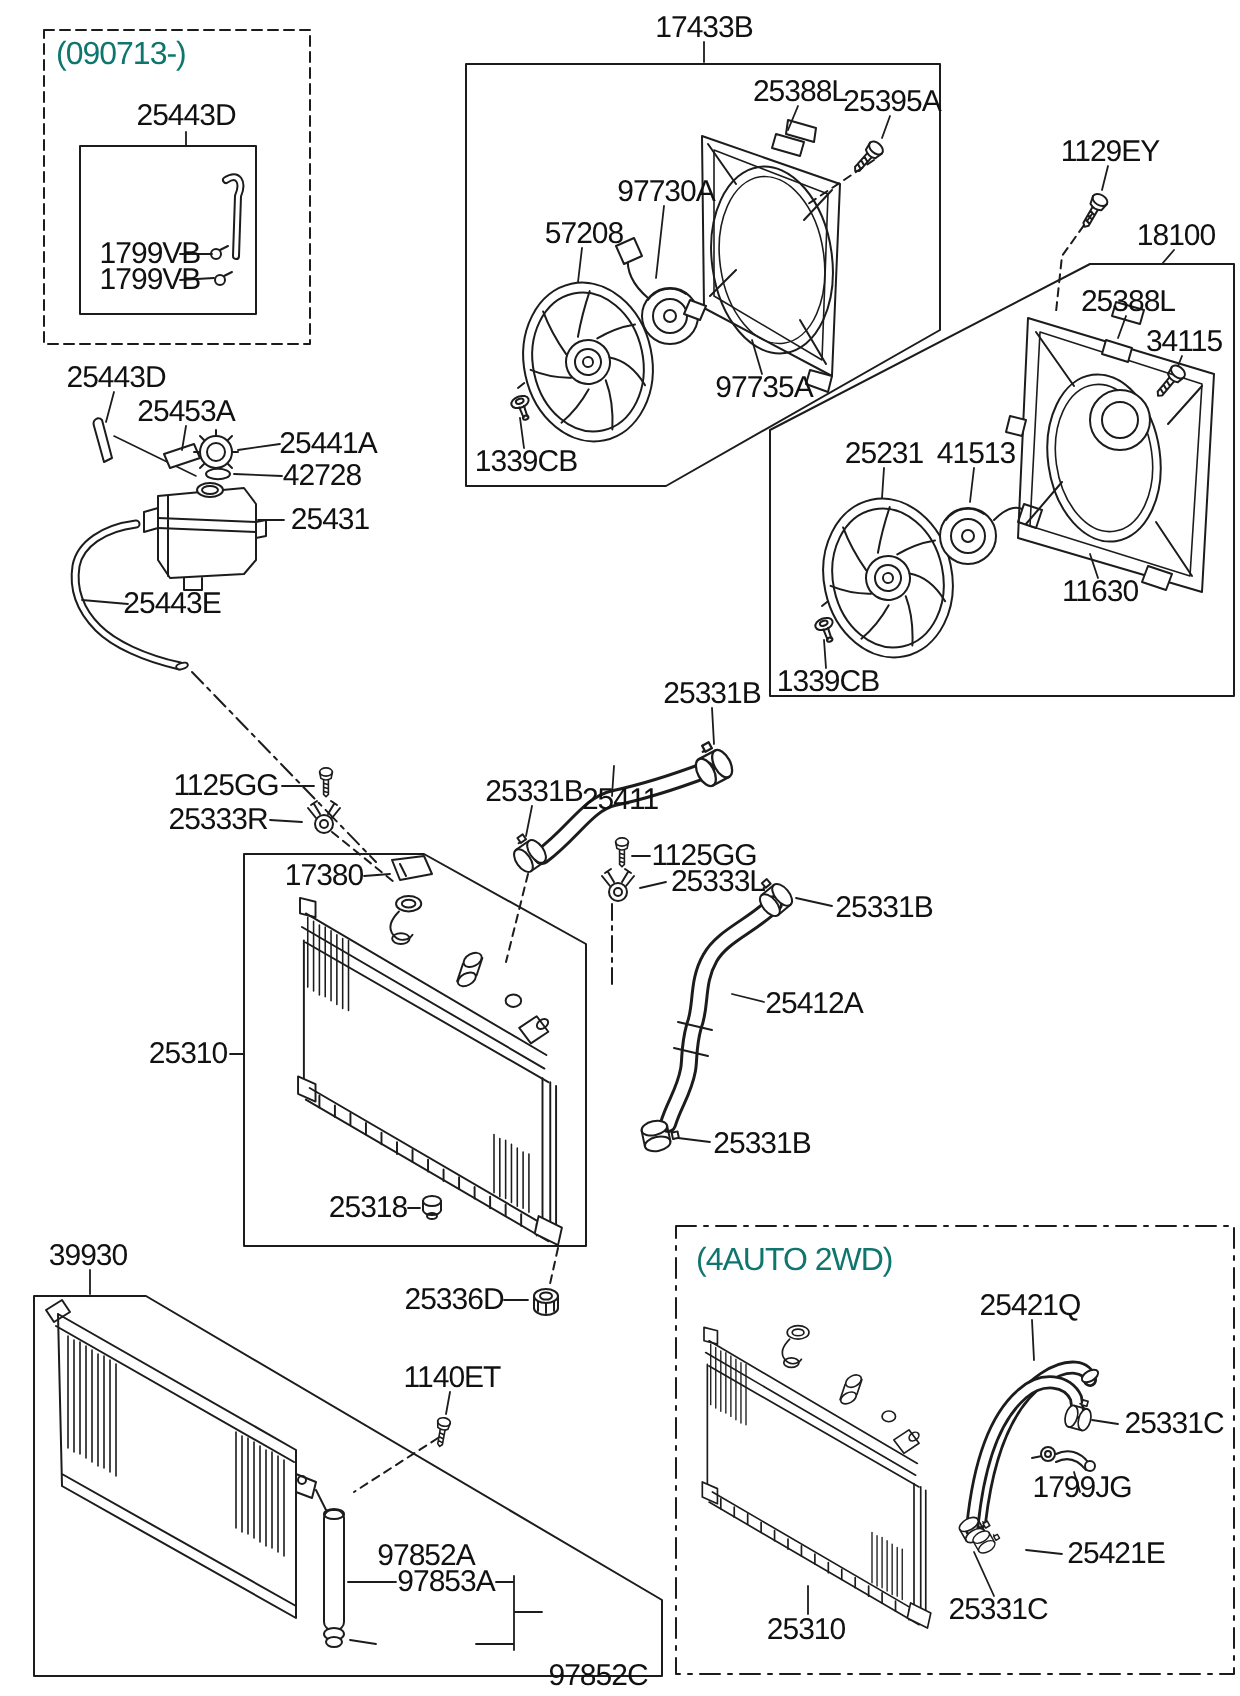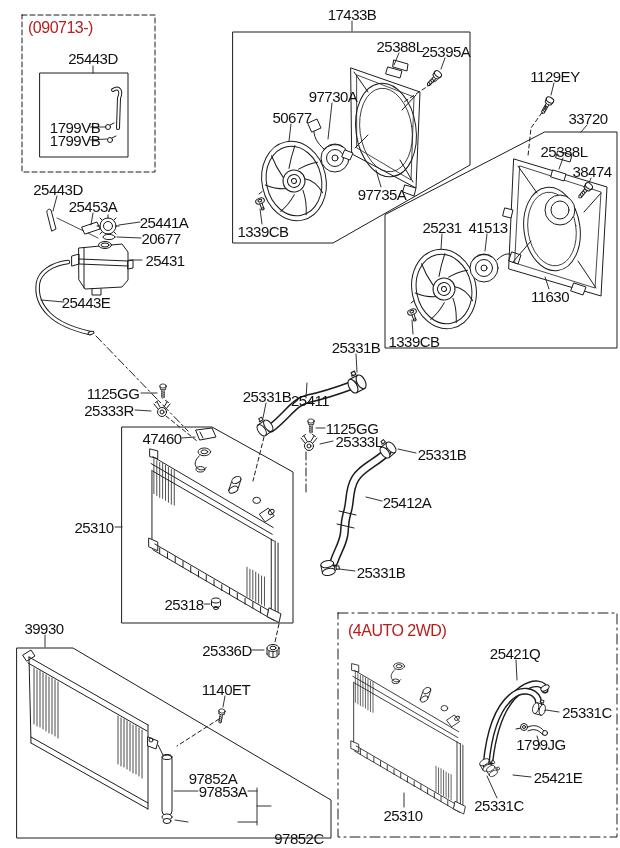--- a/index.html
+++ b/index.html
@@ -1,21 +1,21 @@
 <!DOCTYPE html>
 <html><head>
 <meta charset="utf-8">
 <style>
   html,body{margin:0;padding:0;background:#fff;}
   .stage{position:relative;width:620px;height:848px;background:#fff;overflow:hidden;
          font-family:"Liberation Sans", sans-serif;}
   .art{position:absolute;left:0;top:0;}
   .lbl{position:absolute;transform:translate(-50%,-50%);font-size:15px;letter-spacing:-0.5px;
        color:#111;white-space:nowrap;line-height:1;}
-  .note{position:absolute;font-size:16px;letter-spacing:-0.5px;color:#b91c1c;white-space:nowrap;line-height:1;}
+  .note{position:absolute;font-size:16px;letter-spacing:-0.5px;color:#0f766e;white-space:nowrap;line-height:1;}
 </style>
 </head>
 <body>
 
 <div class="stage">
 
 <svg class="art" width="620" height="848" viewBox="0 0 620 848" xmlns="http://www.w3.org/2000/svg">
   <defs>
 
     <g id="fan">
@@ -275,49 +275,49 @@
   </g>
 </svg>
 
 <div class="note" style="left:28px;top:20px">(090713-)</div>
 <div class="lbl" style="left:93px;top:58px">25443D</div>
 <div class="lbl" style="left:75px;top:127px">1799VB</div>
 <div class="lbl" style="left:75px;top:140px">1799VB</div>
 <div class="lbl" style="left:58px;top:189px">25443D</div>
 <div class="lbl" style="left:93px;top:206px">25453A</div>
 <div class="lbl" style="left:164px;top:222px">25441A</div>
-<div class="lbl" style="left:161px;top:238px">20677</div>
+<div class="lbl" style="left:161px;top:238px">42728</div>
 <div class="lbl" style="left:165px;top:260px">25431</div>
 <div class="lbl" style="left:86px;top:302px">25443E</div>
 <div class="lbl" style="left:352px;top:14px">17433B</div>
 <div class="lbl" style="left:400px;top:46px">25388L</div>
 <div class="lbl" style="left:446px;top:51px">25395A</div>
 <div class="lbl" style="left:333px;top:96px">97730A</div>
-<div class="lbl" style="left:292px;top:117px">50677</div>
+<div class="lbl" style="left:292px;top:117px">57208</div>
 <div class="lbl" style="left:382px;top:194px">97735A</div>
 <div class="lbl" style="left:263px;top:231px">1339CB</div>
 <div class="lbl" style="left:555px;top:76px">1129EY</div>
-<div class="lbl" style="left:588px;top:118px">33720</div>
+<div class="lbl" style="left:588px;top:118px">18100</div>
 <div class="lbl" style="left:564px;top:151px">25388L</div>
-<div class="lbl" style="left:592px;top:171px">38474</div>
+<div class="lbl" style="left:592px;top:171px">34115</div>
 <div class="lbl" style="left:442px;top:227px">25231</div>
 <div class="lbl" style="left:488px;top:227px">41513</div>
 <div class="lbl" style="left:550px;top:296px">11630</div>
 <div class="lbl" style="left:414px;top:341px">1339CB</div>
 <div class="lbl" style="left:113px;top:393px">1125GG</div>
 <div class="lbl" style="left:109px;top:410px">25333R</div>
 <div class="lbl" style="left:356px;top:347px">25331B</div>
 <div class="lbl" style="left:310px;top:400px">25411</div>
 <div class="lbl" style="left:267px;top:396px">25331B</div>
 <div class="lbl" style="left:352px;top:428px">1125GG</div>
 <div class="lbl" style="left:359px;top:441px">25333L</div>
 <div class="lbl" style="left:442px;top:454px">25331B</div>
 <div class="lbl" style="left:407px;top:502px">25412A</div>
 <div class="lbl" style="left:381px;top:572px">25331B</div>
-<div class="lbl" style="left:162px;top:438px">47460</div>
+<div class="lbl" style="left:162px;top:438px">17380</div>
 <div class="lbl" style="left:94px;top:527px">25310</div>
 <div class="lbl" style="left:184px;top:604px">25318</div>
 <div class="lbl" style="left:227px;top:650px">25336D</div>
 <div class="lbl" style="left:44px;top:628px">39930</div>
 <div class="lbl" style="left:226px;top:689px">1140ET</div>
 <div class="lbl" style="left:223px;top:791px">97853A</div>
 <div class="lbl" style="left:299px;top:838px">97852C</div>
 <div class="lbl" style="left:213px;top:778px">97852A</div>
 <div class="note" style="left:348px;top:623px">(4AUTO 2WD)</div>
 <div class="lbl" style="left:515px;top:653px">25421Q</div>

